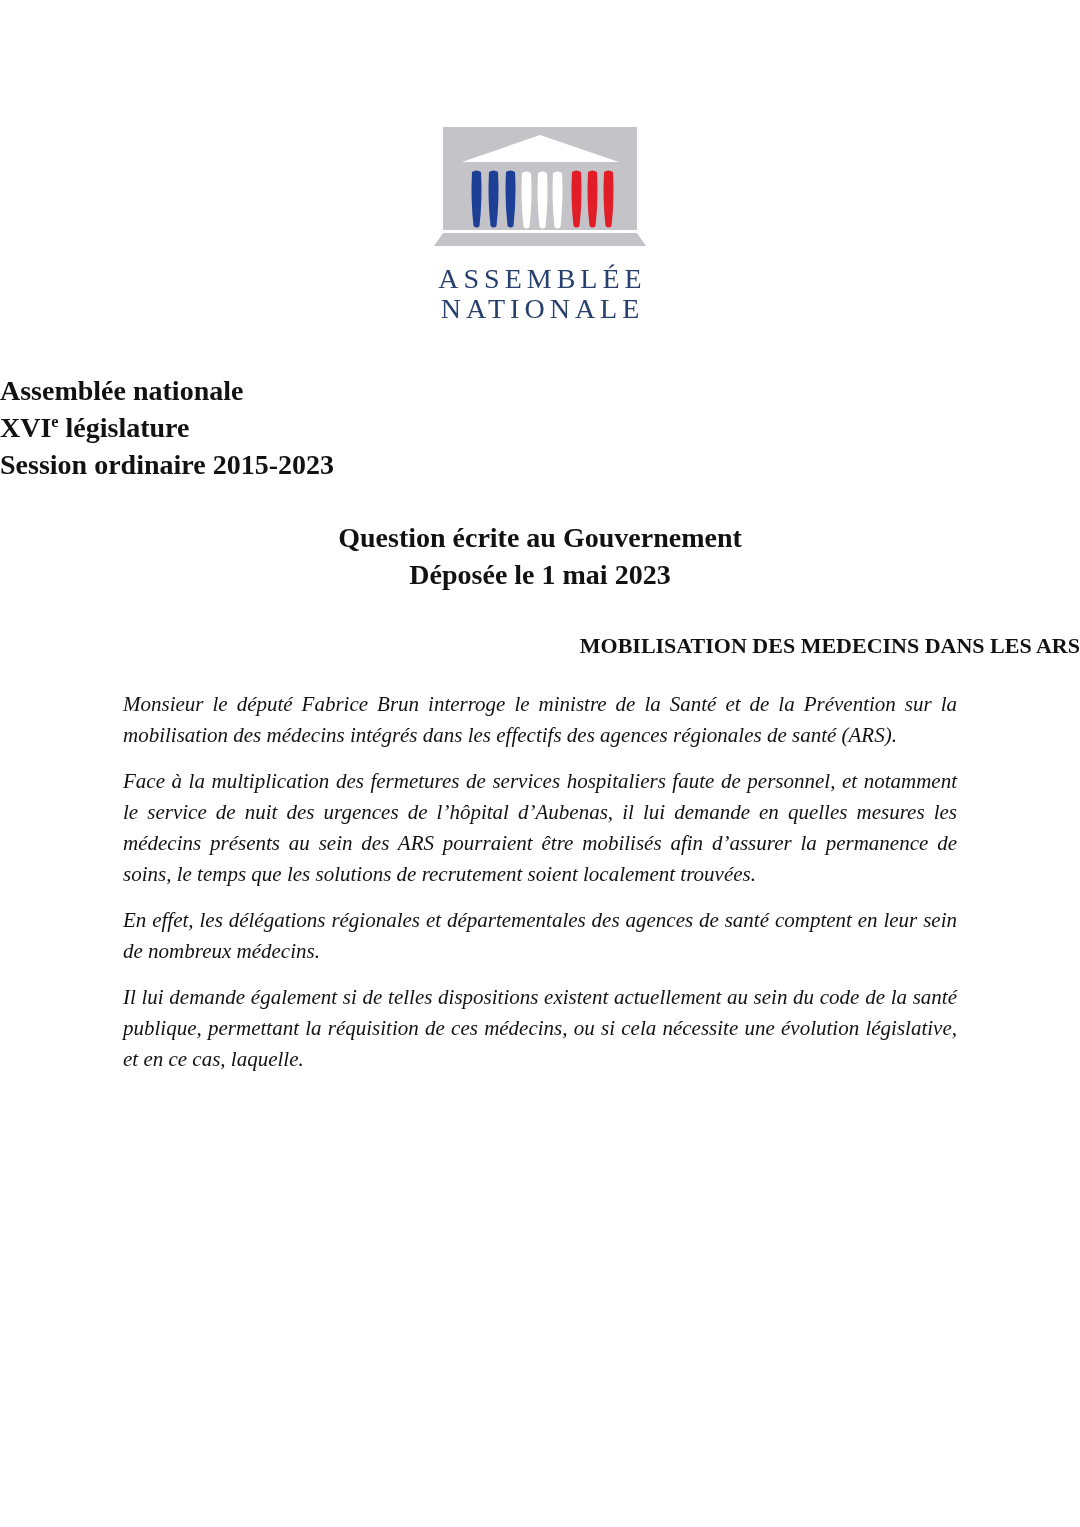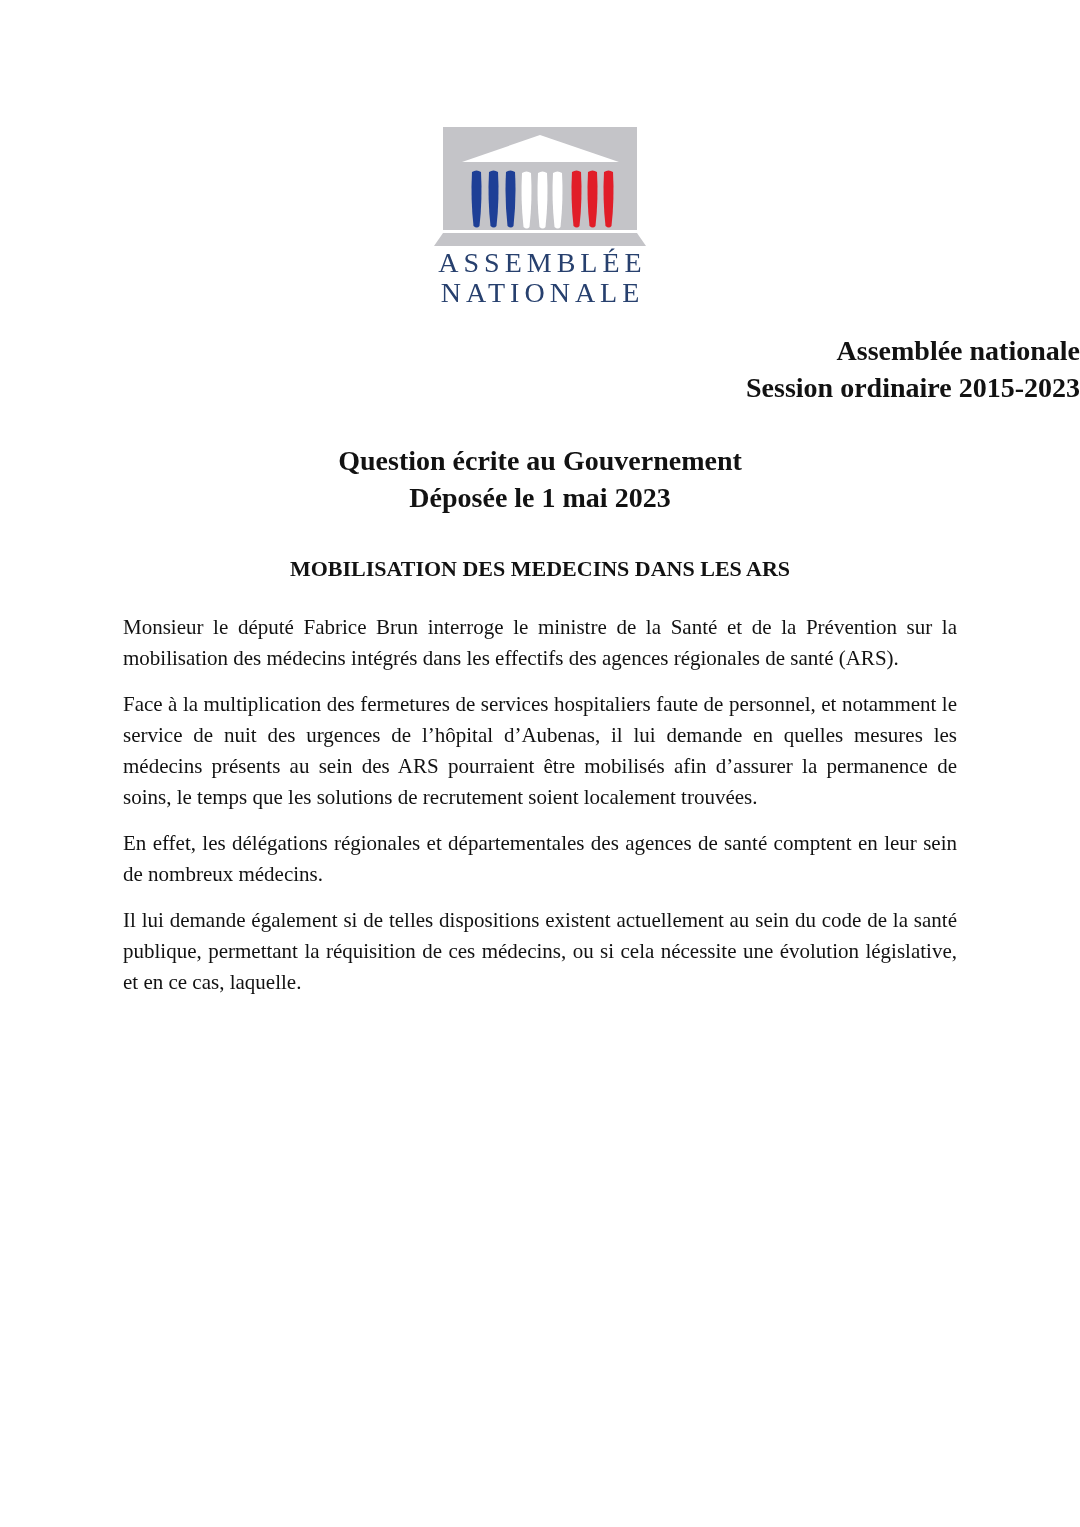--- a/index.html
+++ b/index.html
@@ -28,64 +28,65 @@
   .logo-building {
     display: block;
     width: 212px;
     height: 120px;
   }
   .bldg-gray { fill: var(--logo-gray, #c4c4c8); }
   .col-blue  { fill: var(--logo-blue, #1e3f96); }
   .col-white { fill: var(--logo-white, #ffffff); }
   .col-red   { fill: var(--logo-red, #e11d28); }
   .logo-wordmark {
-    margin-top: 1px;
+    margin-top: 17px;
     text-align: center;
     color: var(--logo-text-navy, #27406e);
     font-family: "Liberation Serif", serif;
     font-size: 28px;
     line-height: 30px;
     font-weight: 400;
     letter-spacing: 5px;
     text-indent: 5px; 
     white-space: nowrap;
   }
 
   
   .title-block {
-    margin-top: 24px;
-    text-align: right;
+    margin-top: 48px;
+    text-align: left;
     font-weight: bold;
     font-size: 28px;
     line-height: 37px;
   }
   .title-block sup {
     font-size: 58%;
     vertical-align: super;
     line-height: 0;
   }
   .question-block {
     margin-top: 36px;
     text-align: center;
     font-weight: bold;
     font-size: 28px;
     line-height: 37px;
   }
   .subject-heading {
     margin-top: 40px;
-    text-align: center;
+    text-align: right;
     font-weight: bold;
     font-size: 22px;
     line-height: 26px;
   }
 
   
   .doc-body {
     width: 834px;
     margin: 30px auto 0 auto;
+    font-style: italic;
   }
   .doc-body p {
     margin: 0 0 15px 0;
     font-size: 21px;
     line-height: 31px;
     text-align: justify;
     text-justify: inter-word;
   }
 </style>
 </head>
@@ -115,20 +116,21 @@
       <polygon class="bldg-gray" points="9,106 203,106 212,119 0,119"></polygon>
     </svg>
     <div class="logo-wordmark">
       <div>ASSEMBLÉE</div>
       <div>NATIONALE</div>
     </div>
   </div>
 
   <div class="title-block">
     <div>Assemblée nationale</div>
+    <div><span>XVI</span><sup>e</sup><span> législature</span></div>
     <div>Session ordinaire 2015-2023</div>
   </div>
 
   <div class="question-block">
     <div>Question écrite au Gouvernement</div>
     <div>Déposée le 1 mai 2023</div>
   </div>
 
   <div class="subject-heading">MOBILISATION DES MEDECINS DANS LES ARS</div>
 

